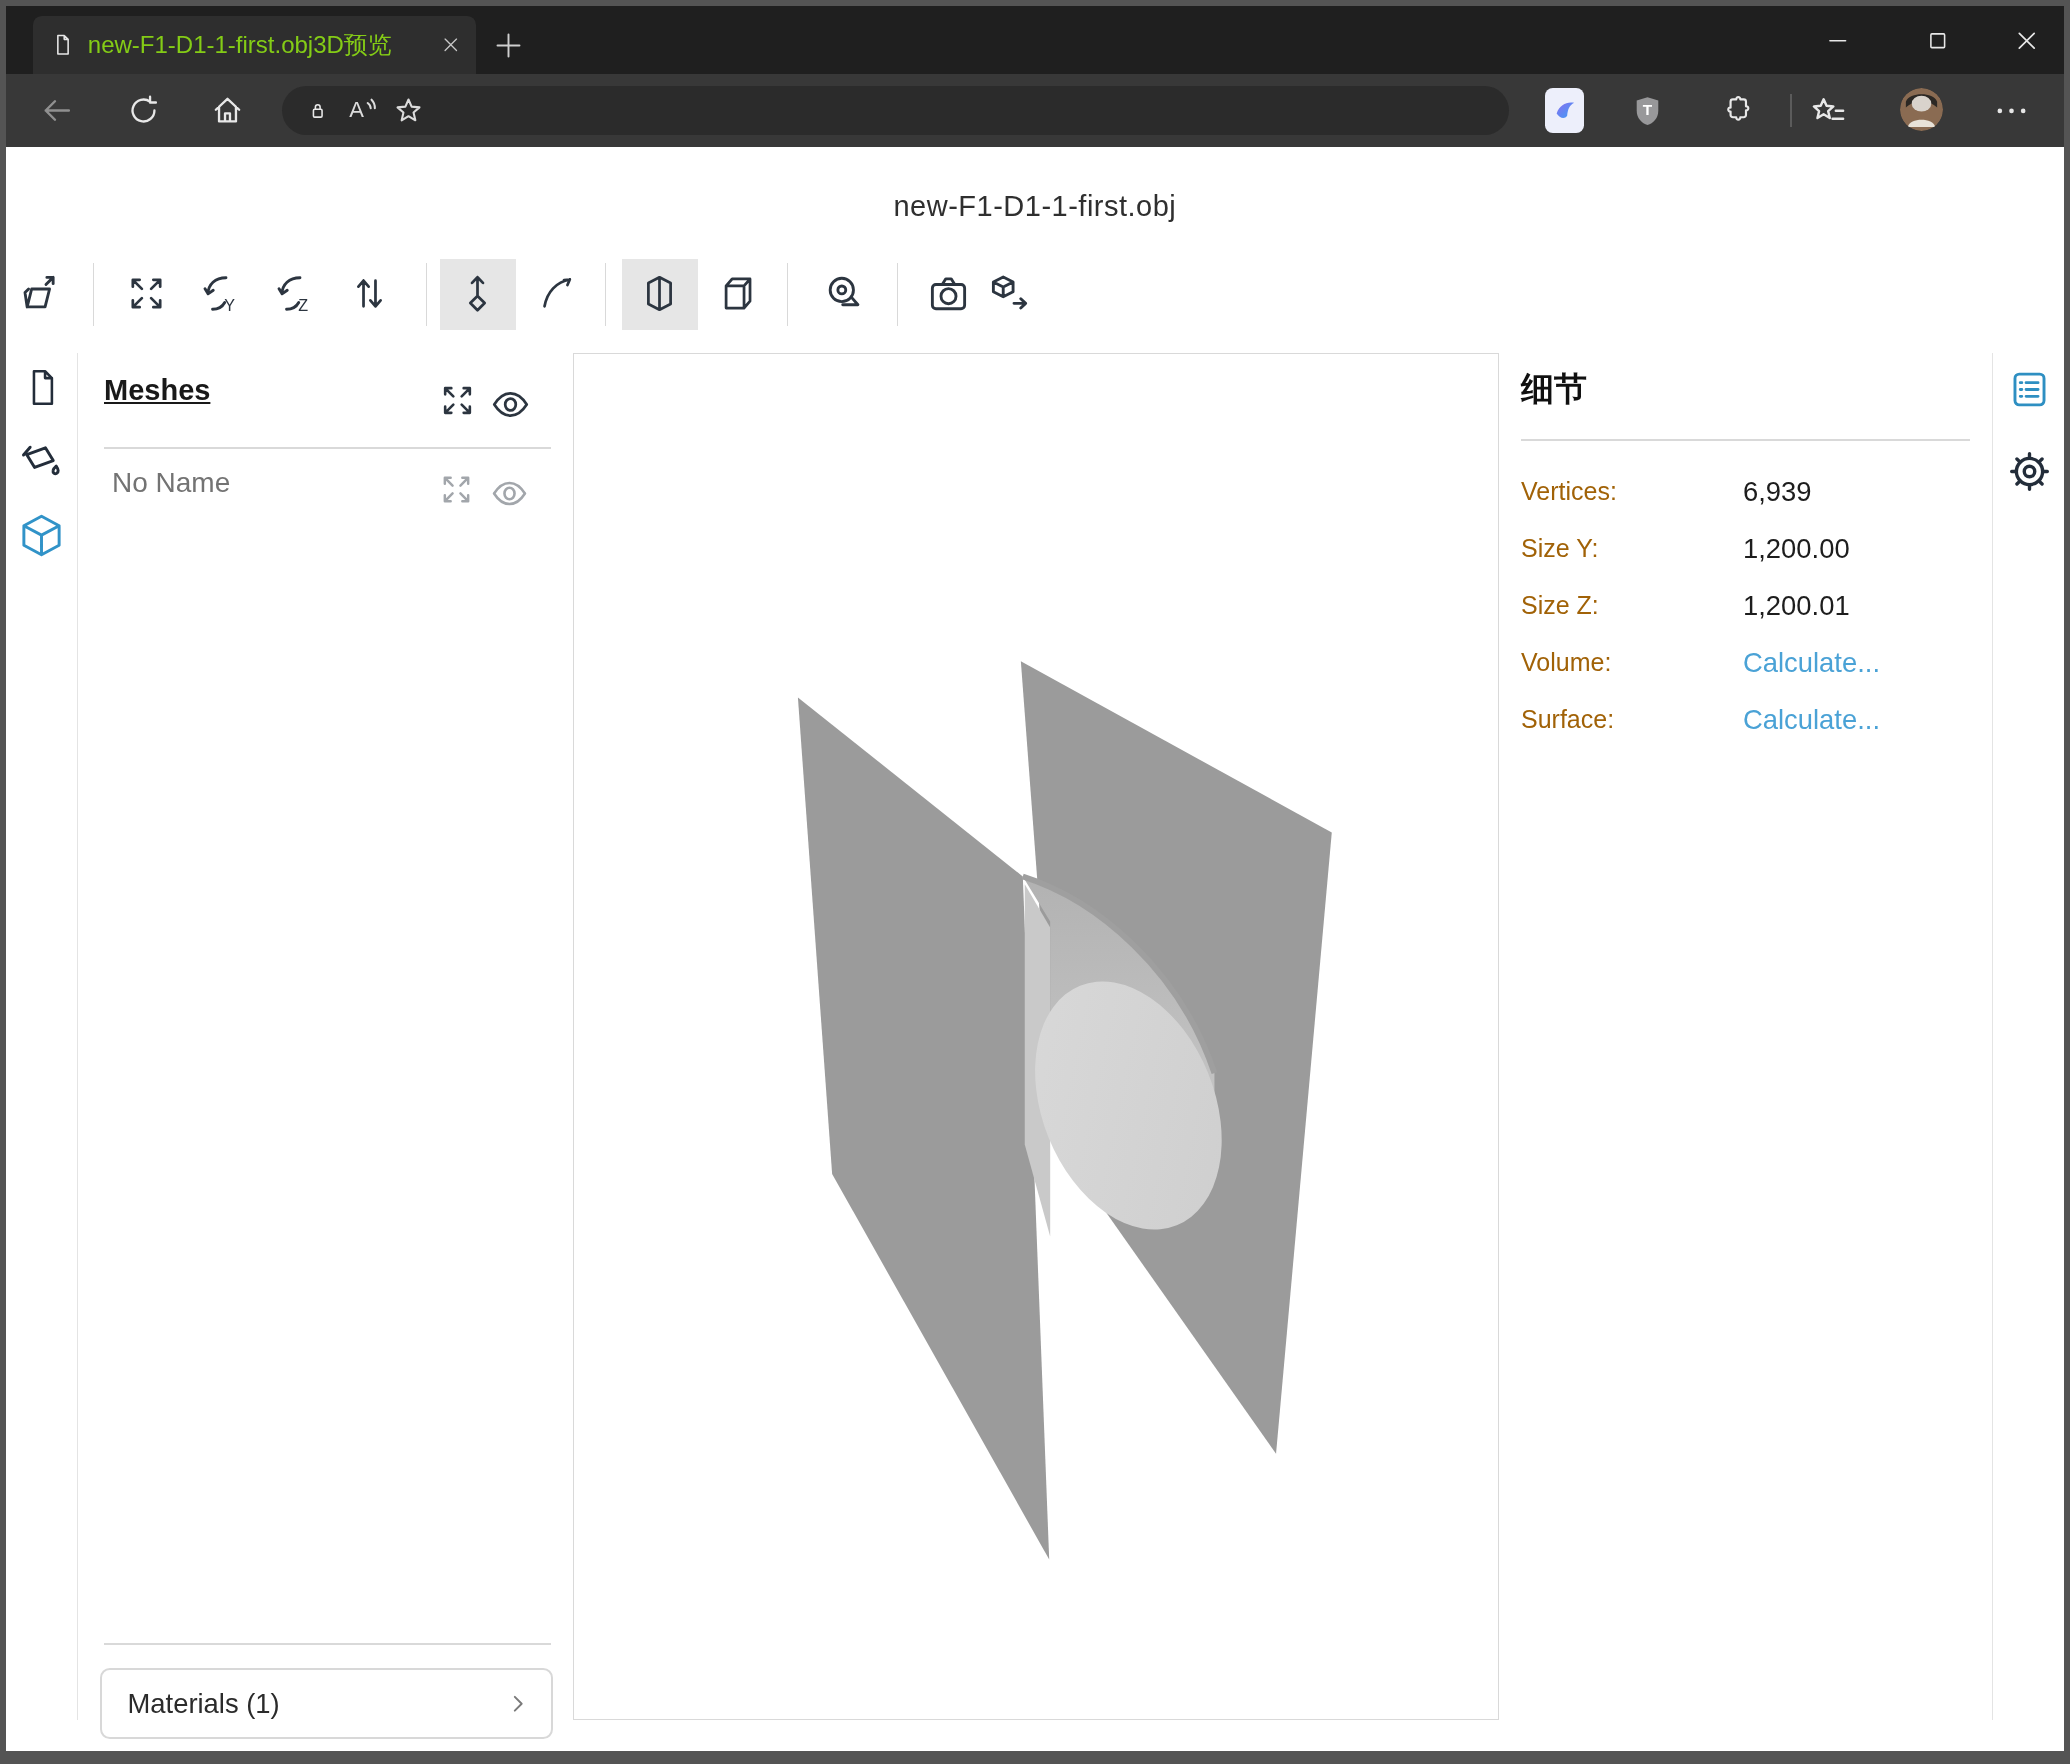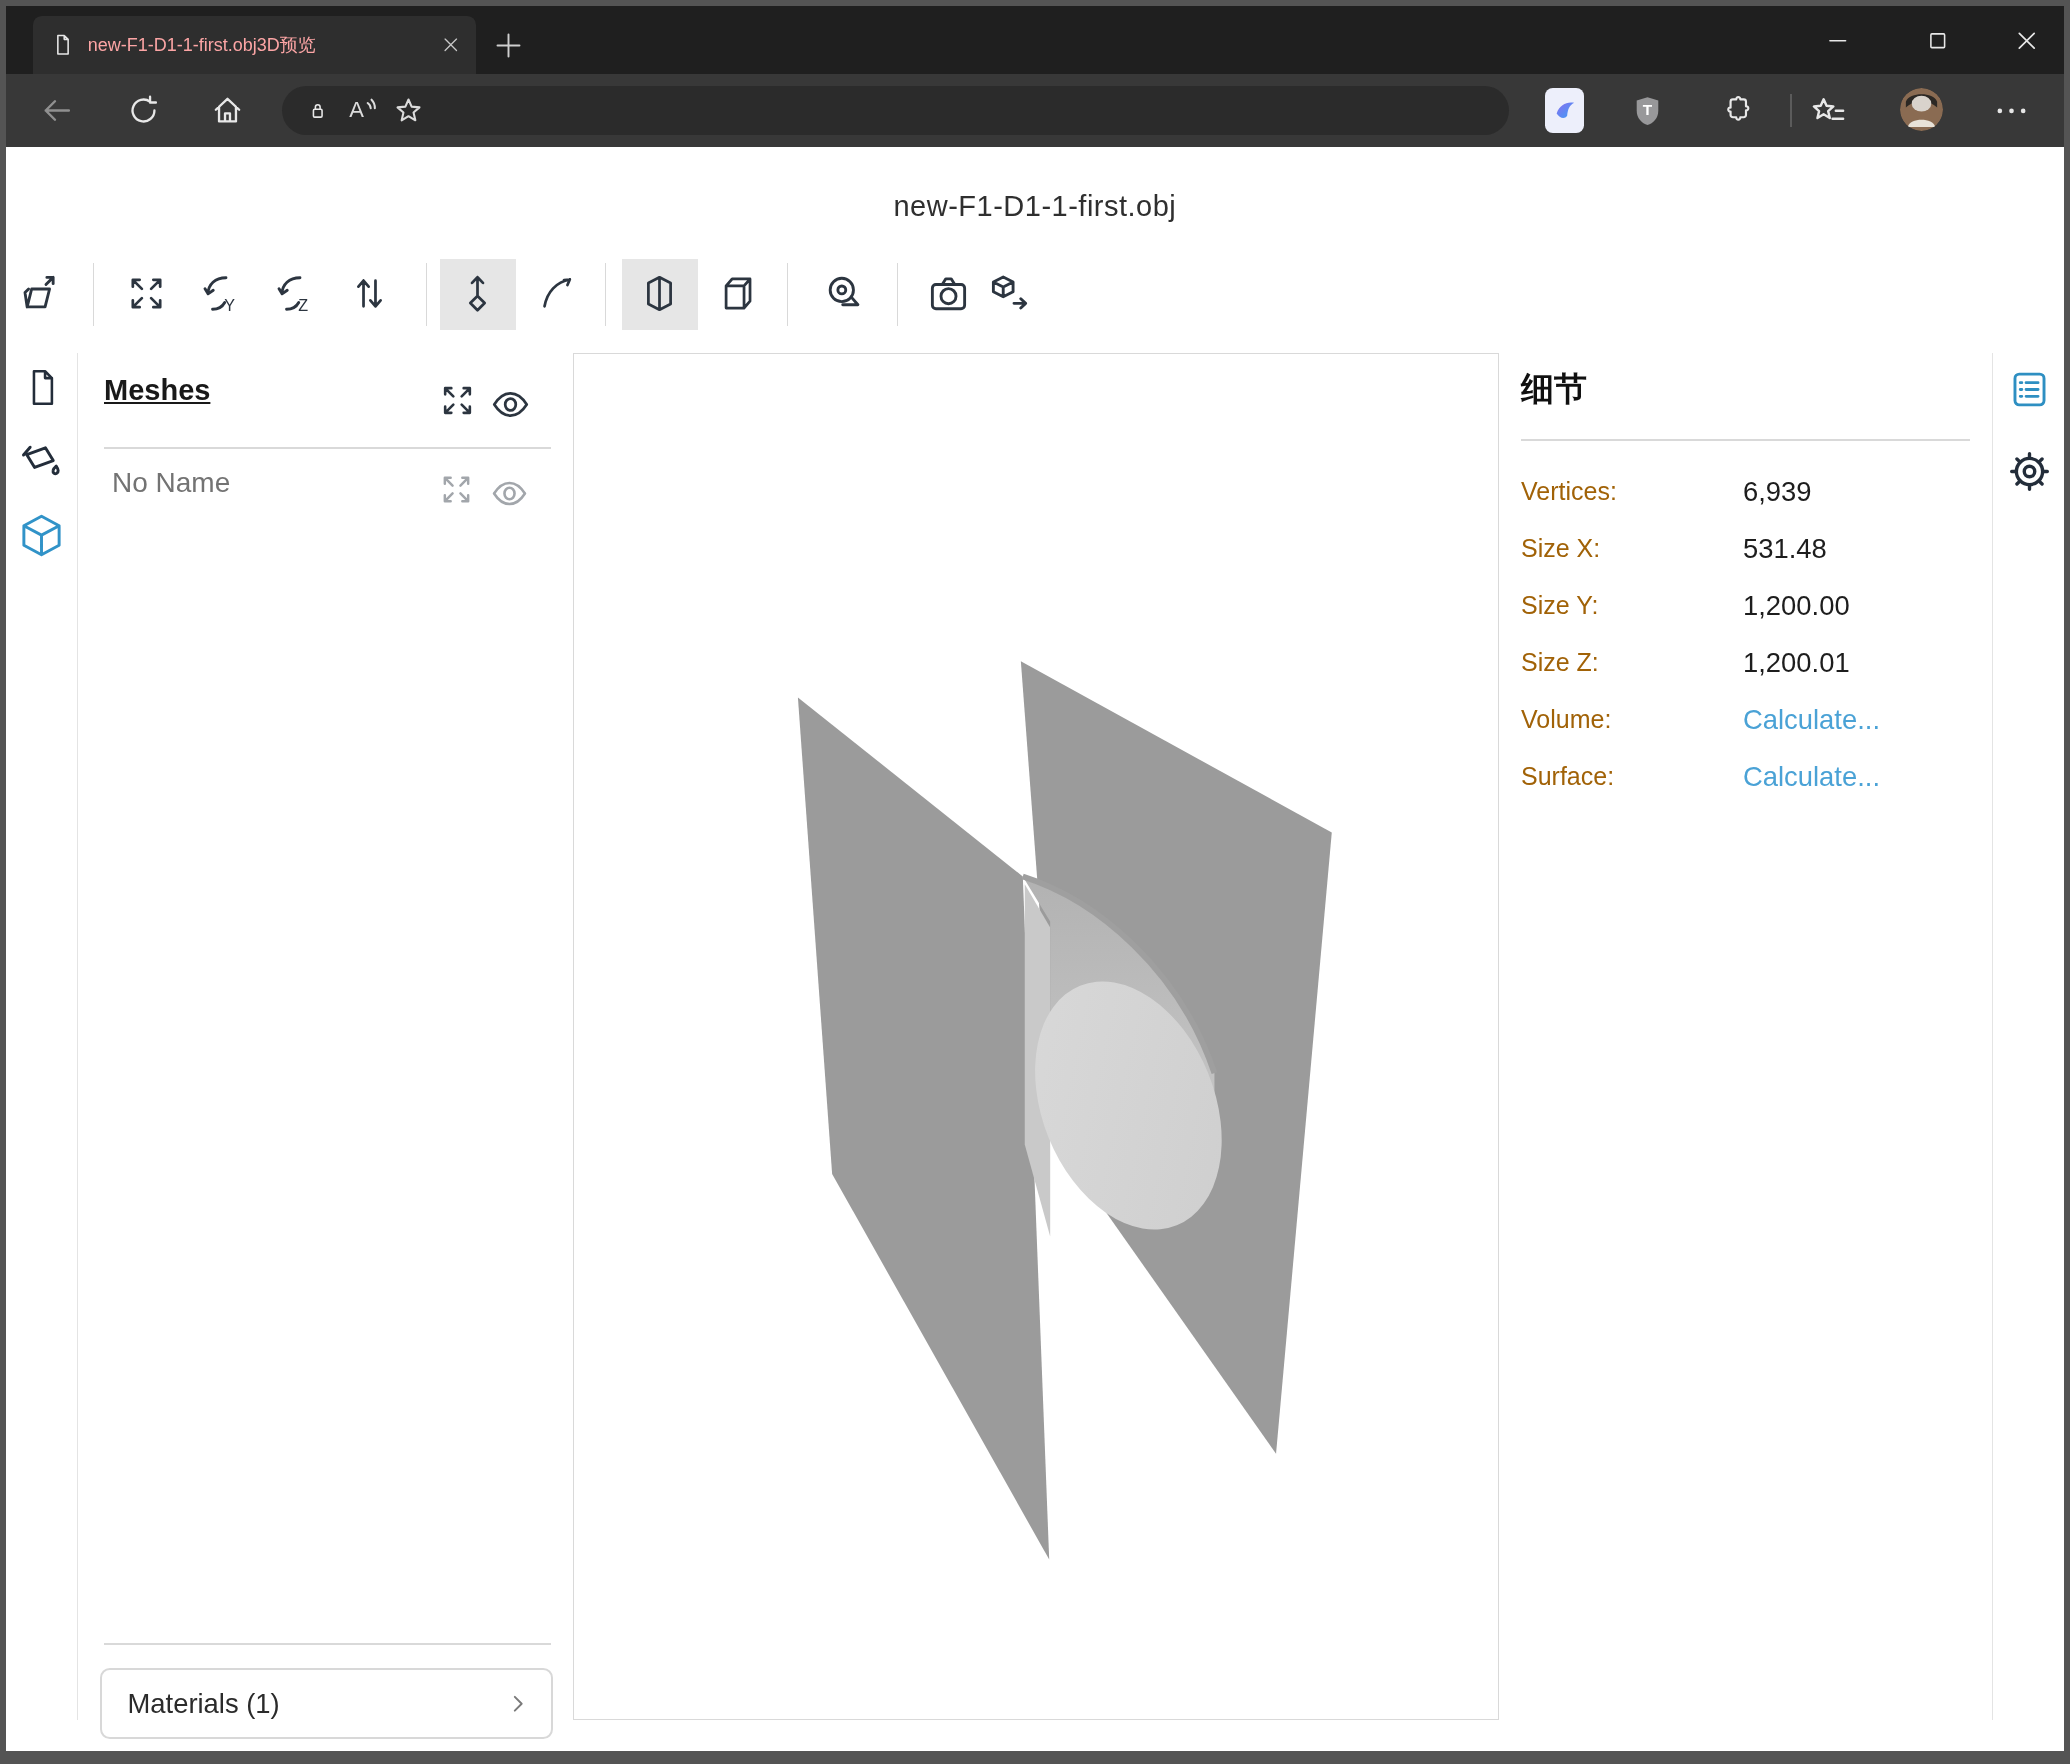--- a/index.html
+++ b/index.html
@@ -12,21 +12,21 @@
   .abs { position:absolute; }
   svg.st { stroke:#2c3540; fill:none; stroke-width:1.6; stroke-linecap:round; stroke-linejoin:round; display:block; }
   svg.white { stroke:#e8e8e8; }
   svg.gray { stroke:#909090; }
   svg.blue { stroke:#3193c8; }
   svg.ltgray { stroke:#a2a6ab; }
   .edge { background:#545454; }
   .titlebar { left:5.9px; top:5.9px; width:2058px; height:69px; background:#1f1f1f; }
   .tab { left:33px; top:15.7px; width:443px; height:59px; background:#2e2e2e; border-radius:8.8px 8.8px 0 0;
          display:flex; align-items:center; padding:0 15.7px 0 17.6px; gap:13.7px; }
-  .tab-title { flex:1; color:#fca5a5; font-size:18px; white-space:nowrap; overflow:hidden; }
+  .tab-title { flex:1; color:#84cc16; font-size:24px; white-space:nowrap; overflow:hidden; }
   .winbtn { width:59px; height:43px; top:19.6px; display:flex; align-items:center; justify-content:center; }
   .navbar { left:5.9px; top:74px; width:2058px; height:73px; background:#383838; }
   .navicon { width:51px; height:51px; top:85px; display:flex; align-items:center; justify-content:center; }
   .pill { left:282px; top:86px; width:1227px; height:49px; border-radius:24.5px; background:#2b2b2b;
           display:flex; align-items:center; padding:0 19.6px 0 23.5px; gap:15.7px; }
   .url { flex:1; font-size:21px; white-space:nowrap; overflow:hidden; color:#9b9b9b; }
   .url b { color:#f2f2f2; font-weight:700; }
   .vsep-nav { left:1790px; top:94px; width:2px; height:33px; background:#5b5b5b; }
   .page-title { left:5.9px; top:190px; width:2058px; text-align:center; font-size:29px; color:#2f2f2f; letter-spacing:0.5px; }
   .tb-sel { top:259px; width:76px; height:71px; background:#e6e6e6; }
@@ -339,24 +339,20 @@
 
 <div class="abs details-heading">细节</div>
 <div class="abs panel-div" style="left:1521px;top:439px;width:449px"></div>
 
 <div class="abs details-rows">
   <div class="drow">
     <span class="lbl">Vertices:</span>
     <span class="val">6,939</span>
   </div>
   <div class="drow">
-    <span class="lbl">Size X:</span>
-    <span class="val">531.48</span>
-  </div>
-  <div class="drow">
     <span class="lbl">Size Y:</span>
     <span class="val">1,200.00</span>
   </div>
   <div class="drow">
     <span class="lbl">Size Z:</span>
     <span class="val">1,200.01</span>
   </div>
   <div class="drow">
     <span class="lbl">Volume:</span>
     <span class="val link">Calculate...</span>

